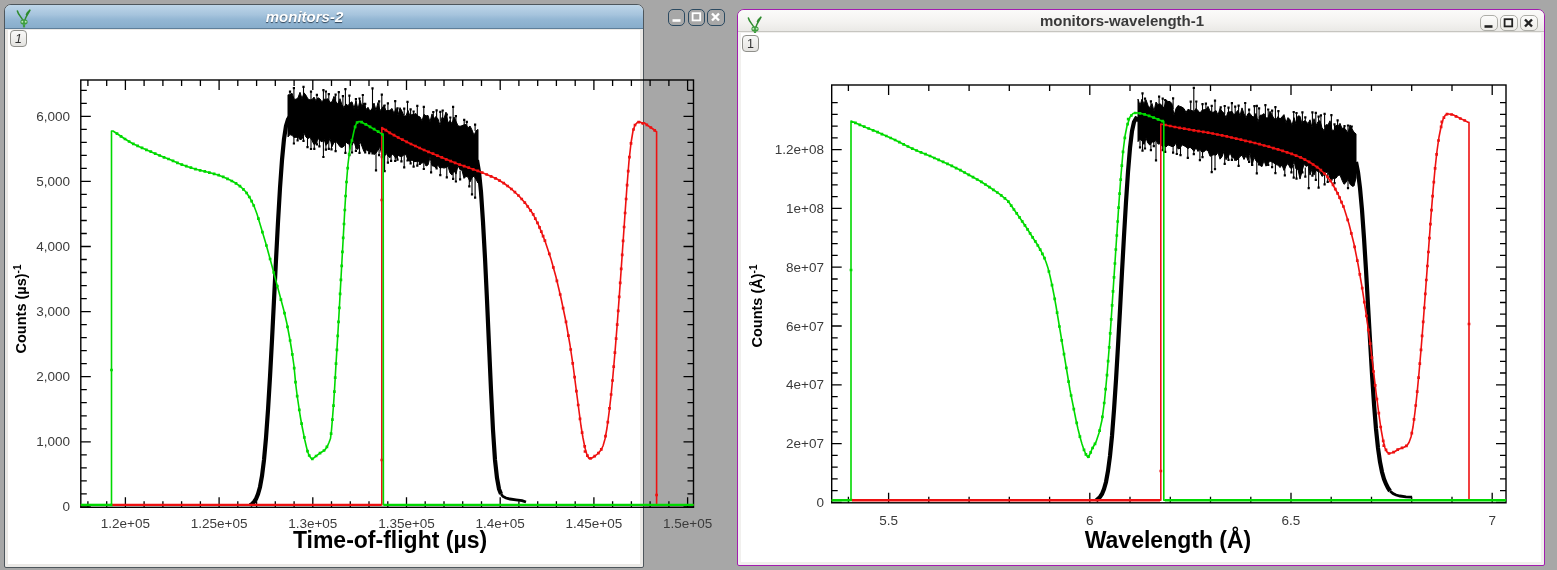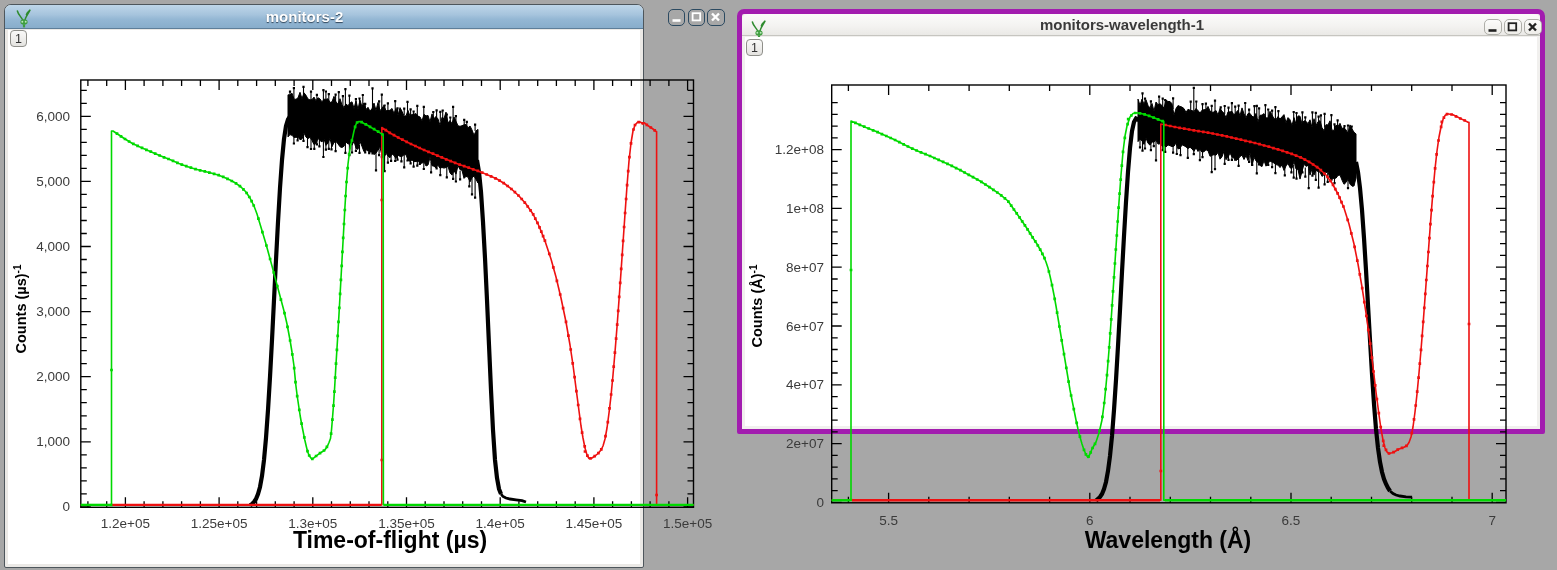--- a/index.html
+++ b/index.html
@@ -1,22 +1,22 @@
 <!DOCTYPE html>
 <html><head><meta charset="utf-8"><style>
 * { margin:0; padding:0; box-sizing:border-box; }
 html,body { width:1557px; height:570px; background:#a7a7a7; font-family:"Liberation Sans",sans-serif; overflow:hidden; position:relative; }
 .win { position:absolute; }
-#w1 { left:4px; top:4px; width:640px; height:564px; background:#ebe9e6; border:1px solid #4e565c; border-radius:7px 7px 2px 2px; }
+#w1 { left:4px; top:4px; width:640px; height:564px; background:#ebe9e6; border:1px solid #4e565c; border-radius:7px 7px 2px 2px;font-style:italic; }
 #w1 .tb { position:absolute; left:0; top:0; right:0; height:24px; border-radius:6px 6px 0 0;
   background:linear-gradient(180deg,#bed6e9 0%,#a6c4dd 42%,#94b7d4 62%,#88adcb 100%);
   border-bottom:1px solid #5e7e99; }
 #w1 .ttl { position:absolute; left:0; right:39px; top:0; height:24px; line-height:24px; text-align:center; font-size:15px; font-weight:bold; color:#fff; text-shadow:0 1px 1px rgba(42,62,82,.95); }
 #w1 .ct { position:absolute; left:3px; right:3px; top:25px; bottom:3px; background:#fff; }
-#w2 { left:737px; top:9px; width:808px; height:425px; background:#f1f0ee; border:5px solid #a21caf; border-radius:7px 7px 2px 2px;padding-left:44px; }
+#w2 { left:737px; top:9px; width:808px; height:557px; background:#f1f0ee; border:1px solid #a21caf; border-radius:7px 7px 2px 2px;padding-left:44px; }
 #w2 .tb { position:absolute; left:0; top:0; right:0; height:22px; border-radius:6px 6px 0 0;
   background:linear-gradient(180deg,#fbfbfa 0%,#f4f3f1 55%,#eae9e6 100%);
   border-bottom:1px solid #c6c5c0; }
 #w2 .ttl { position:absolute; left:0; right:38px; top:0; height:22px; line-height:22px; text-align:center; font-size:15px; font-weight:bold; color:#3a3a3a; }
 #w2 .ct { position:absolute; left:3px; right:3px; top:23px; bottom:3px; background:#fff; }
 .ic { position:absolute; left:9px; top:1px; }
 .lb { position:absolute; width:17px; height:17px; border:1px solid #8f8f8a; border-radius:4px;
   background:linear-gradient(#f9f9f8,#e4e3e0); color:#333; font-size:12.5px; text-align:center; line-height:16px; }
 .btn { position:absolute; top:4px; width:17.5px; height:16.5px; border-radius:5px; }
 #w1 .btn { border:1.4px solid #2c4a61; }

